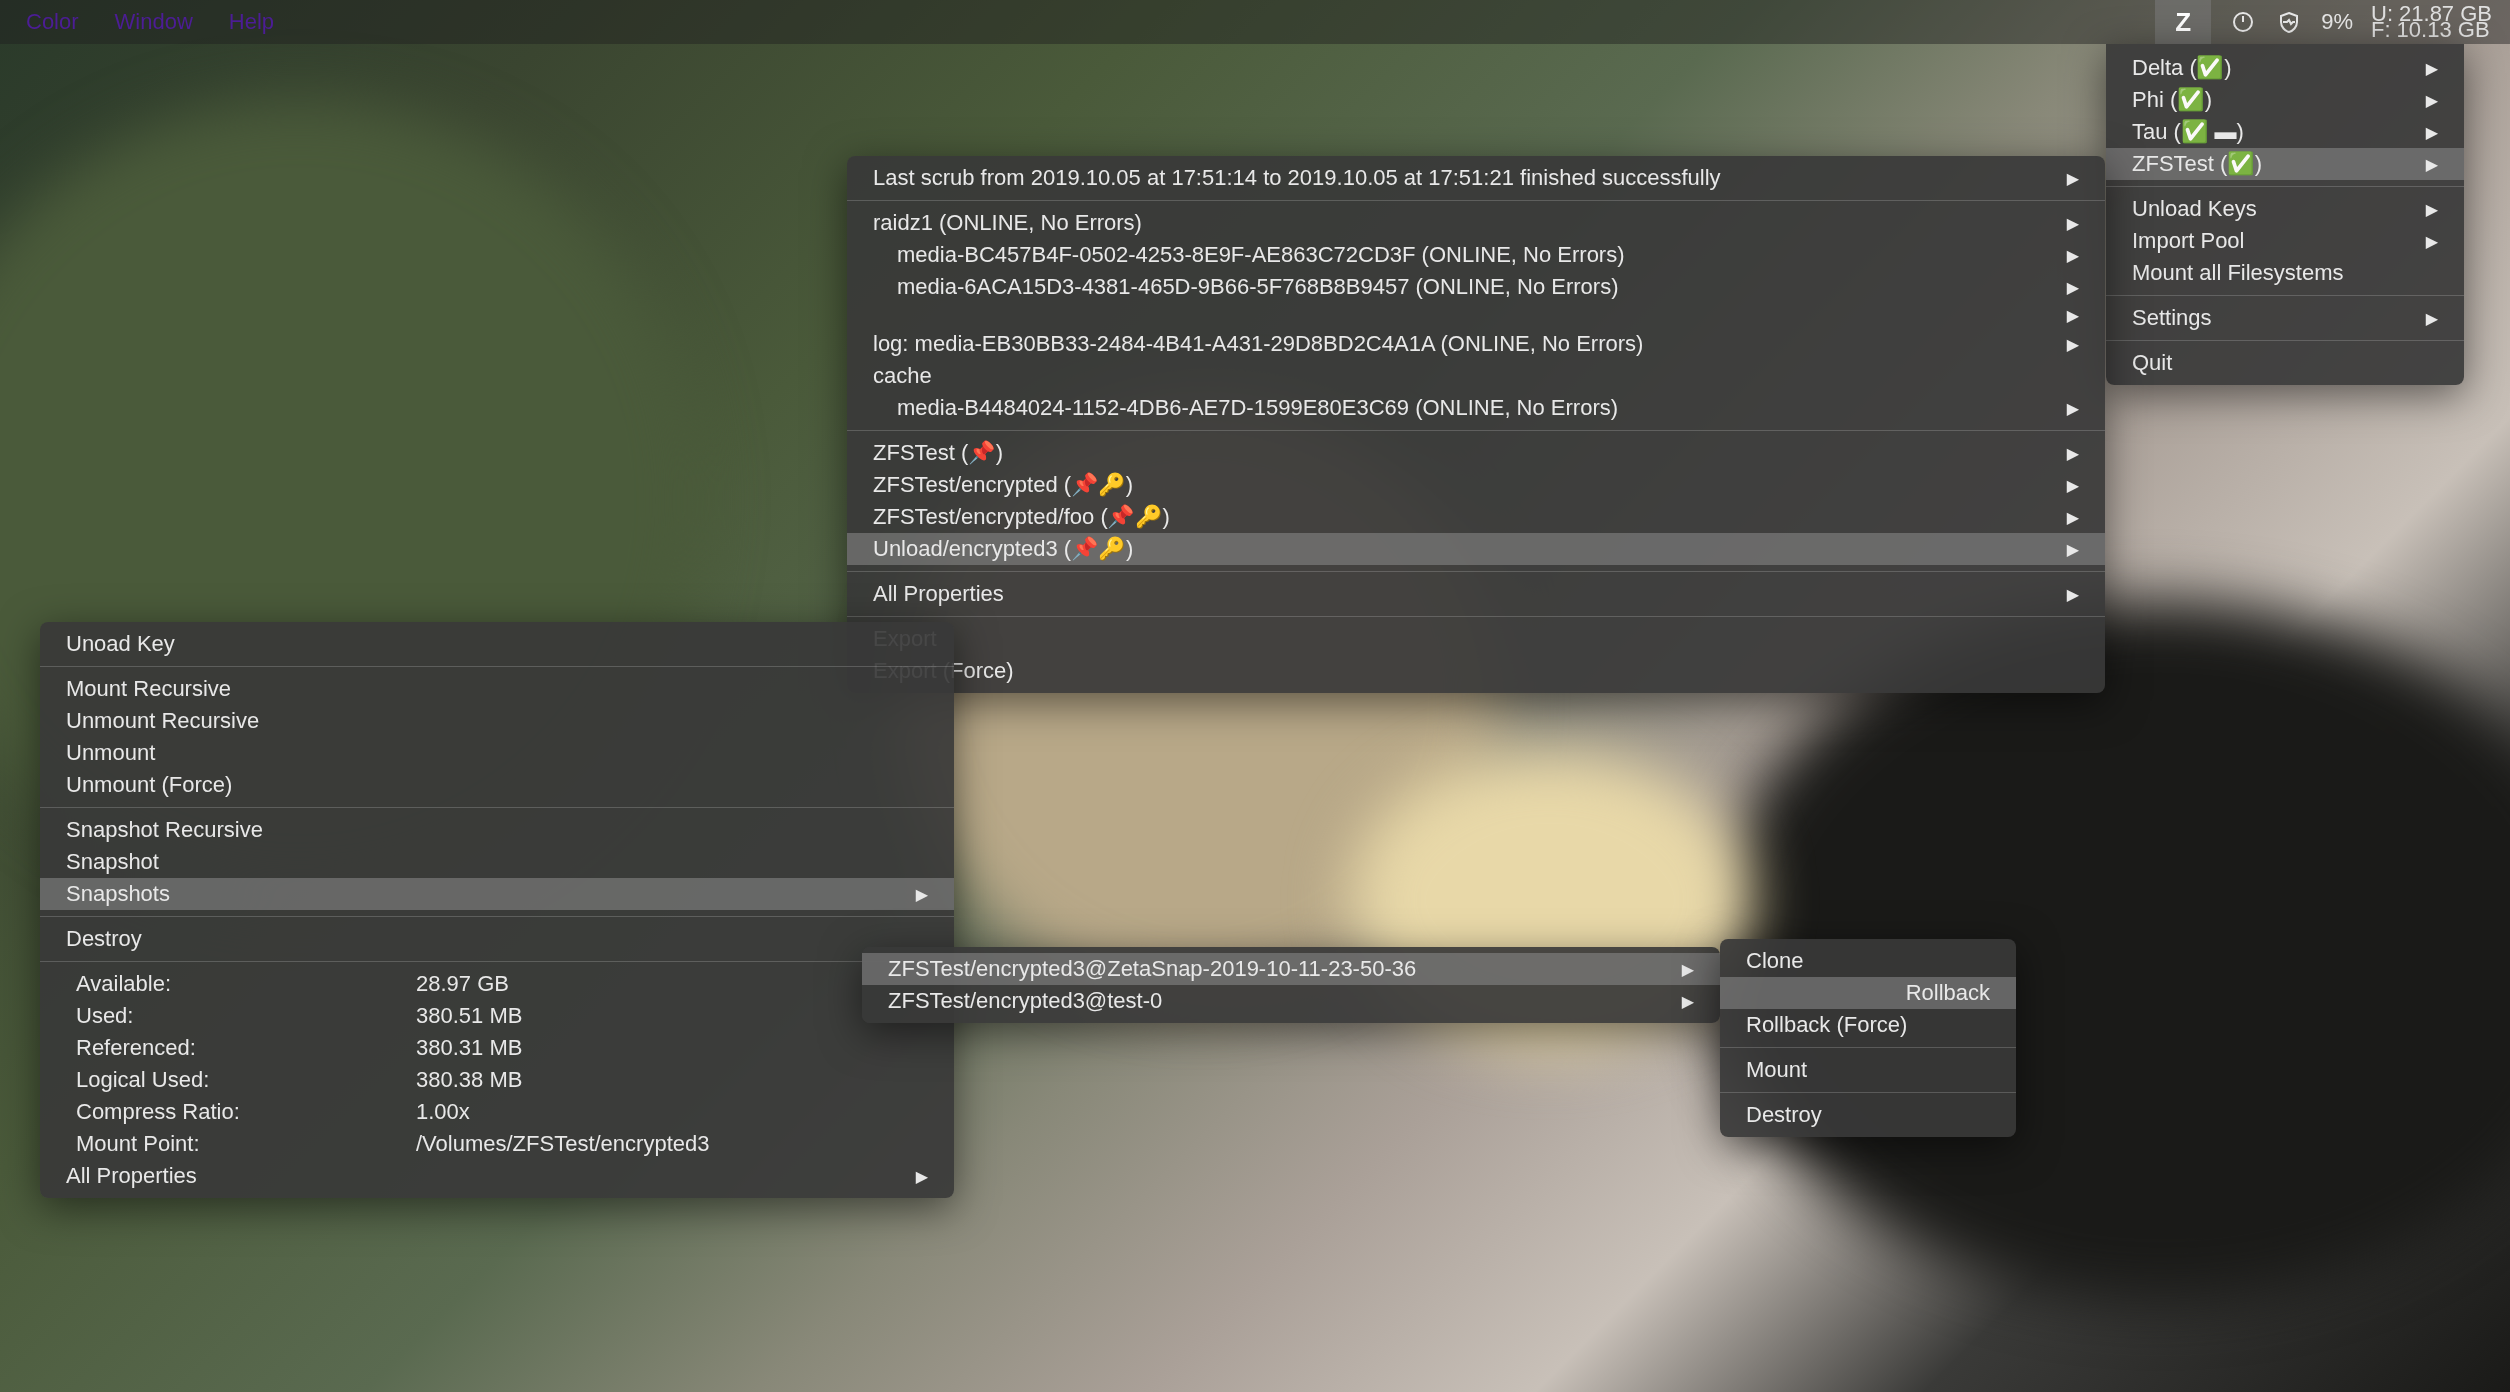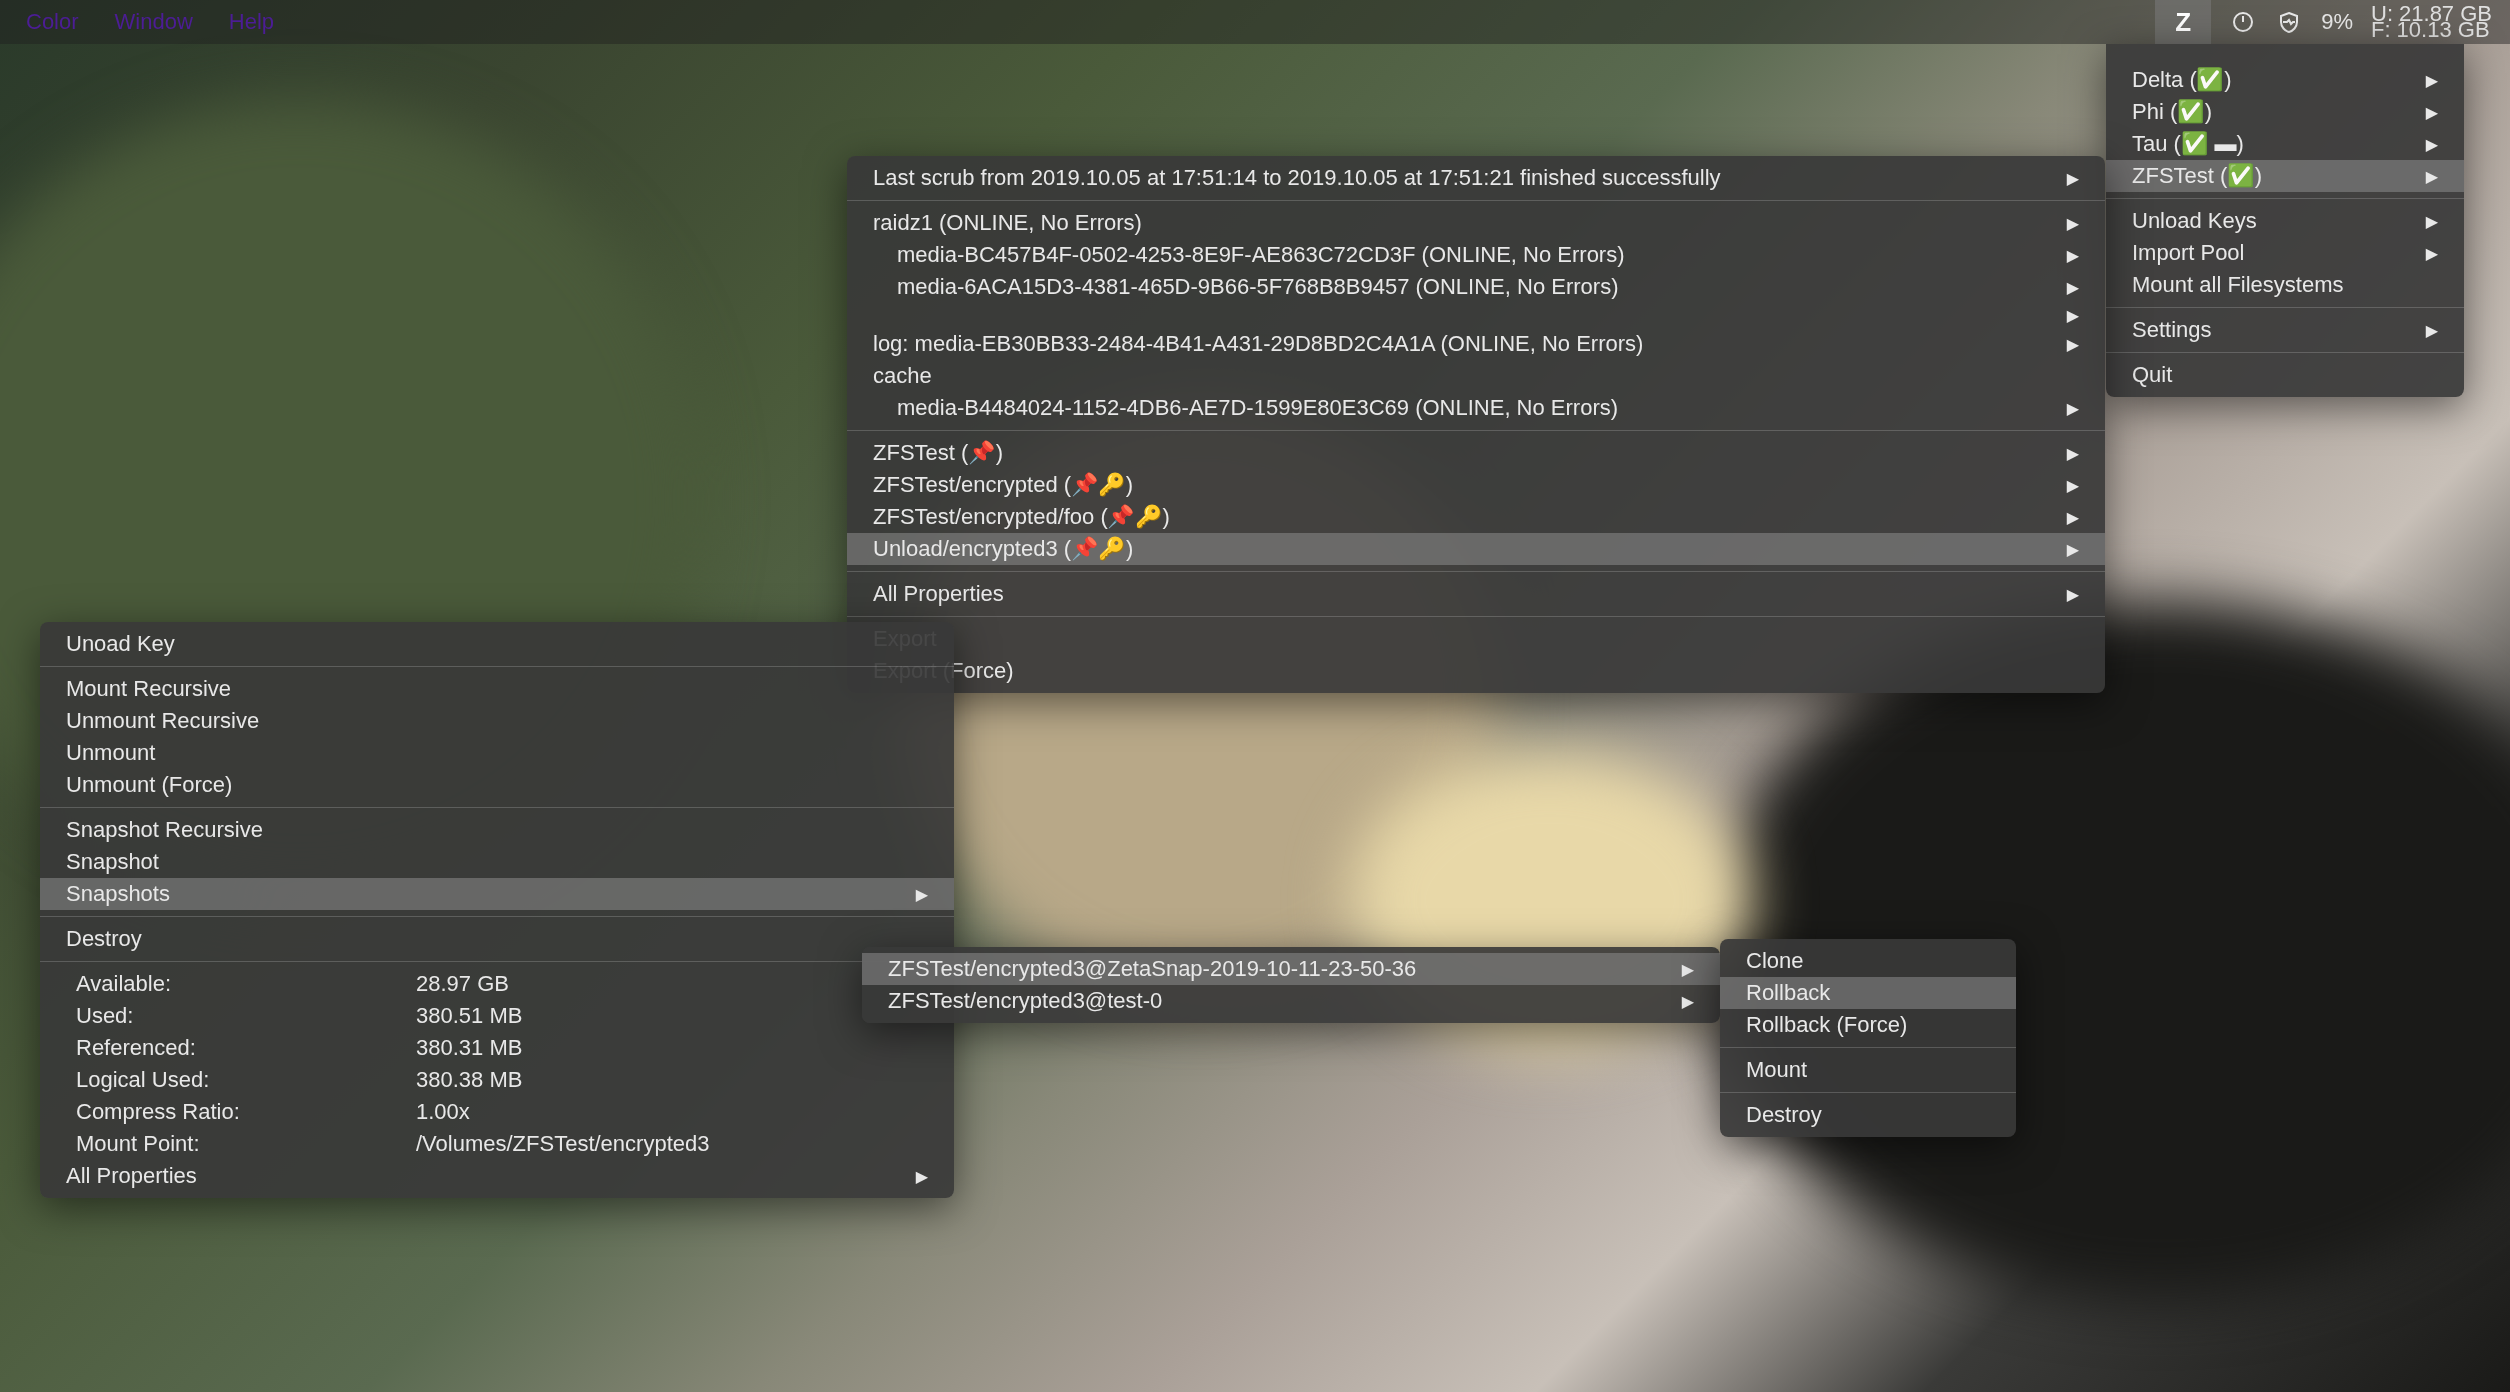--- a/index.html
+++ b/index.html
@@ -93,41 +93,42 @@
     }
     .menu-row {
       padding: 3px 26px;
       display: flex;
       align-items: center;
       white-space: nowrap;
       position: relative;
     }
     .menu-row.highlight {
       background: rgba(140,140,140,0.55);
+      justify-content: flex-end;
     }
     .menu-row .arrow {
       margin-left: auto;
       padding-left: 40px;
       font-size: 16px;
     }
     .menu-sep {
       height: 1px;
       background: rgba(200,200,200,0.25);
       margin: 6px 0;
     }
     .indent1 { padding-left: 50px; }
 
     
     #pools-panel {
       top: 44px;
       right: 46px;
       width: 358px;
       border-top-left-radius: 0;
       border-top-right-radius: 0;
-      padding-top: 20px;
+      padding-top: 8px;
     }
 
     
     #pool-detail {
       top: 156px;
       right: 405px;
       width: 1258px;
     }
 
     

